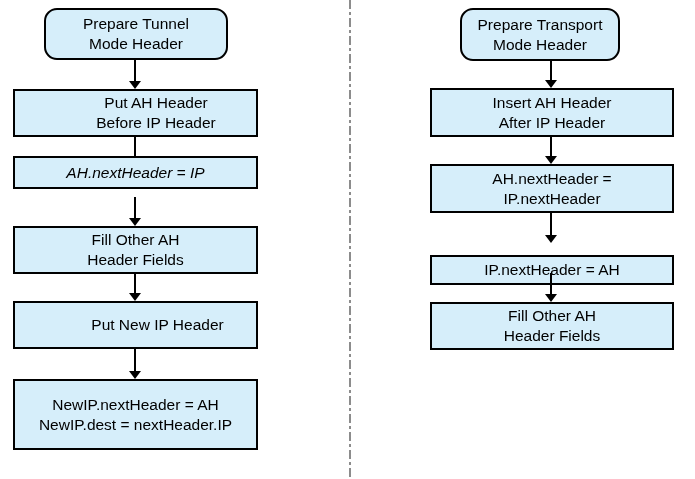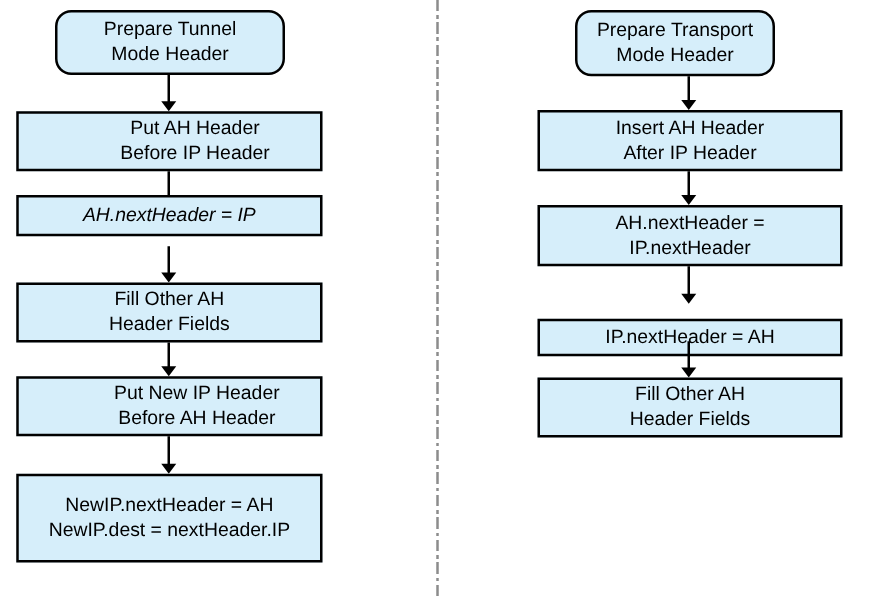--- a/index.html
+++ b/index.html
@@ -110,21 +110,20 @@
       <span>Header Fields</span>
     </div>
 
     <div class="arrow" style="left:134px; top:274px; height:27px;">
       <i class="shaft"></i>
       <i class="head"></i>
     </div>
 
     <div class="node" style="left:13px; top:301px; width:245px; height:48px;padding-left:44px;">
       <span>Put New IP Header</span>
-      <span>Before AH Header</span>
     </div>
 
     <div class="arrow" style="left:134px; top:349px; height:30px;">
       <i class="shaft"></i>
       <i class="head"></i>
     </div>
 
     <div class="node" style="left:13px; top:379px; width:245px; height:71px;">
       <span>NewIP.nextHeader = AH</span>
       <span>NewIP.dest = nextHeader.IP</span>

